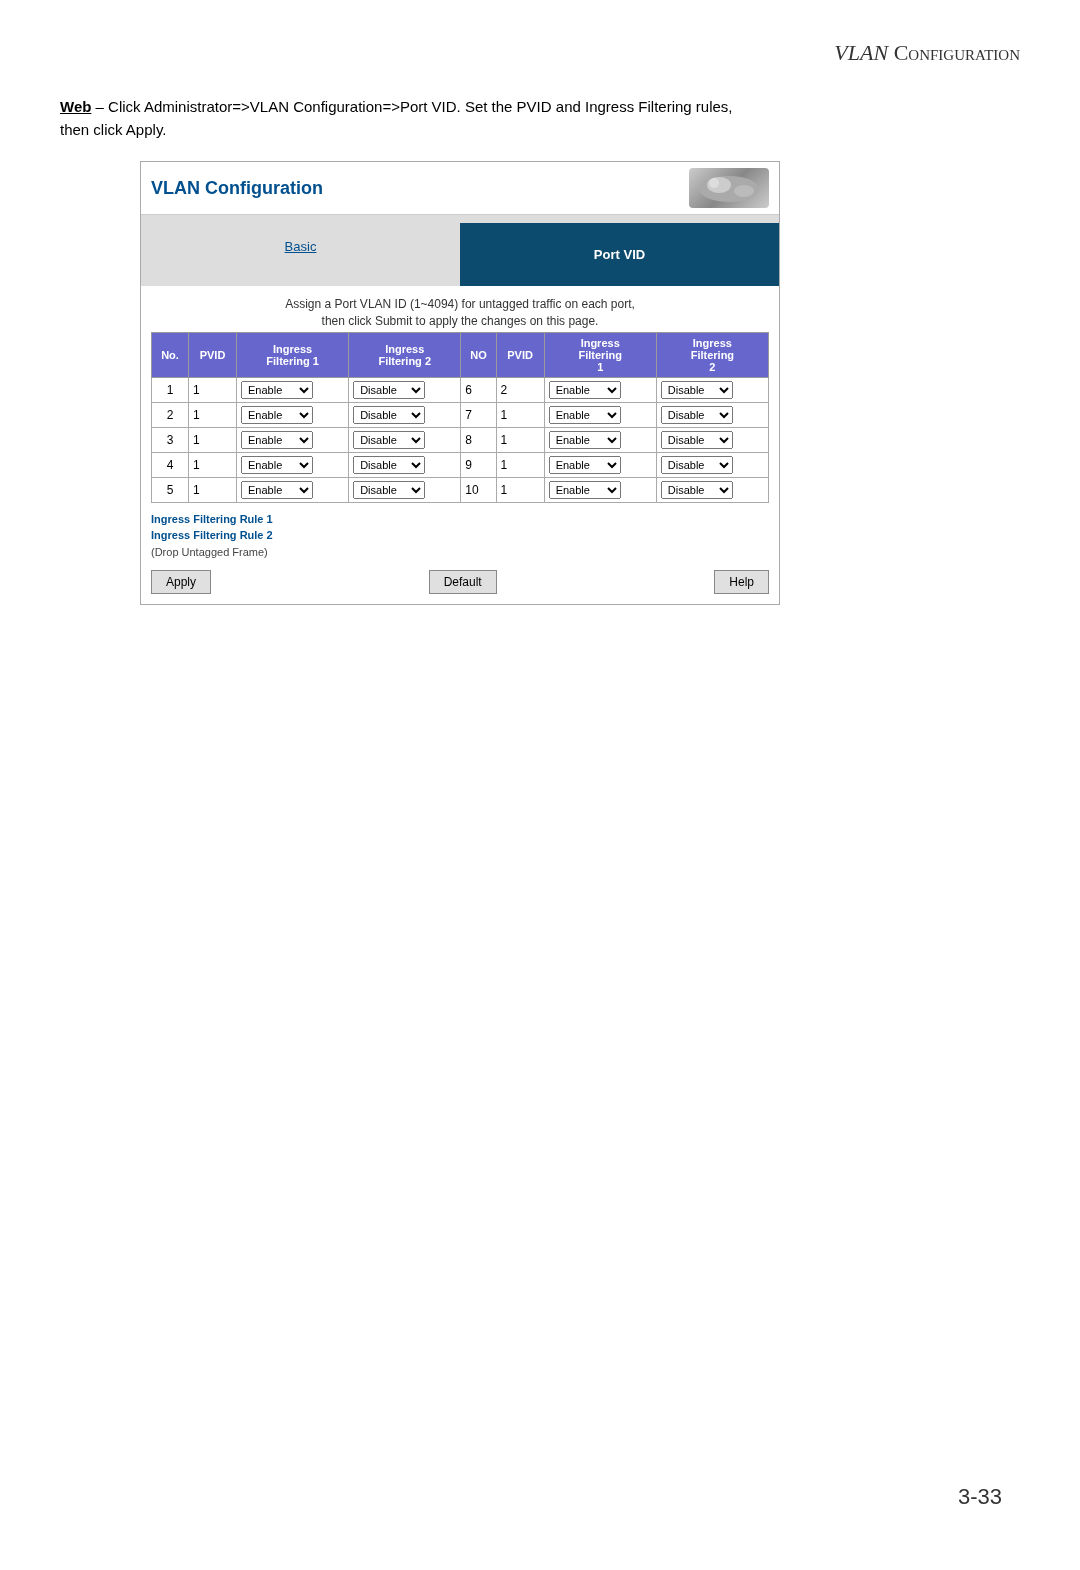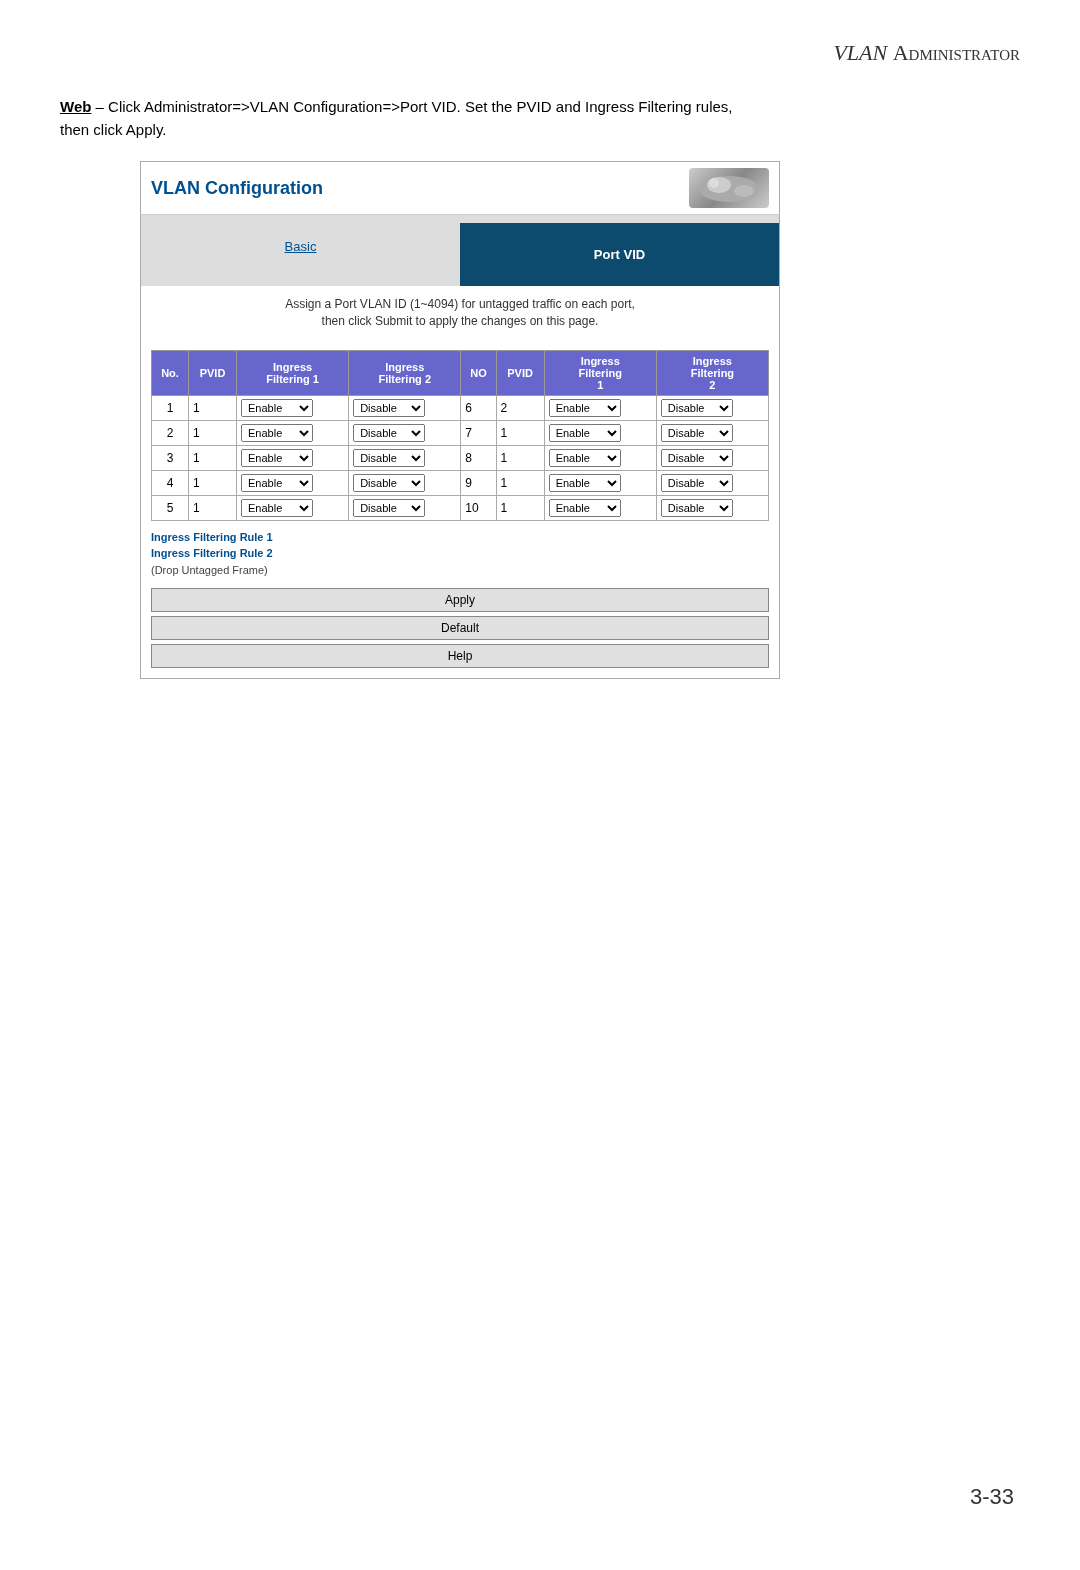--- a/index.html
+++ b/index.html
@@ -96,21 +96,21 @@
 
     .tab-content {
       padding: 10px;
       background: #fff;
     }
 
     .description {
       text-align: center;
       font-size: 12px;
       color: #333;
-      margin-bottom: 20px;
+      margin-bottom: 2px;
       line-height: 1.4;
     }
 
     table {
       width: 100%;
       border-collapse: collapse;
       font-size: 12px;
     }
     th {
       background: #6666cc;
@@ -149,45 +149,44 @@
     }
     .ingress-info .rule-desc {
       color: #444;
     }
 
     .buttons {
       display: flex;
       justify-content: space-between;
       gap: 4px;
       margin-top: 10px;
-      flex-direction: column;
     }
     .btn {
       padding: 4px 14px;
       font-size: 12px;
       background: #e0e0e0;
       border: 1px solid #888;
       cursor: pointer;
       color: #000;
     }
 
     .page-number {
       position: fixed;
       bottom: 60px;
-      right: 66px;
+      right: 78px;
       font-size: 22px;
       color: #333;
       font-family: Arial, sans-serif;
     }
   </style>
 </head>
 <body>
 
 <div class="page-title">
-  <span class="vlan">VLAN</span>&nbsp;<span class="config">Administrator</span>
+  <span class="vlan">VLAN</span>&nbsp;<span class="config">Configuration</span>
 </div>
 
 <p class="intro-text">
   <strong>Web</strong><span> – Click Administrator=&gt;VLAN Configuration=&gt;Port VID. Set the PVID and Ingress Filtering rules, then click Apply.</span>
 </p>
 
 <div class="panel">
 
   <div class="panel-header">
     <span class="panel-title">VLAN Configuration</span>

